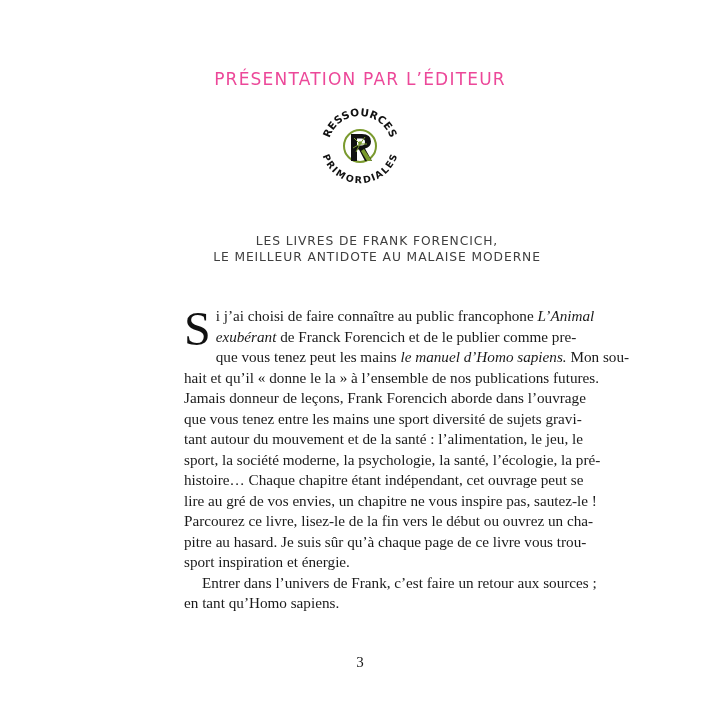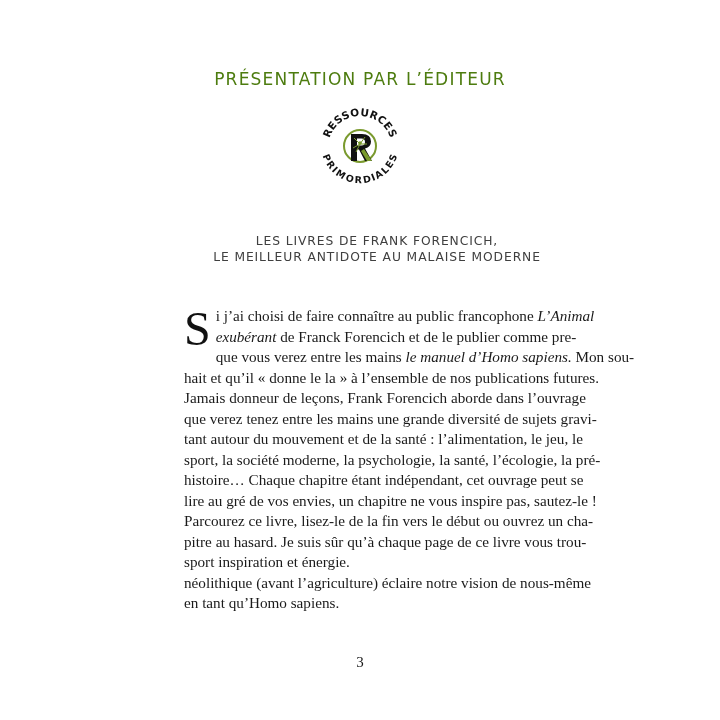--- a/index.html
+++ b/index.html
@@ -17,21 +17,21 @@
     .page-title {
       position: absolute;
       top: 58px;
       left: 0;
       width: 720px;
       text-align: center;
       font-family: "DejaVu Sans", sans-serif;
       font-size: 17px;
       letter-spacing: 1.2px;
       font-weight: normal;
-      color: #4d7c0f;
+      color: #ec4899;
     }
     .logo {
       position: absolute;
       left: 318px;
       top: 104px;
       width: 84px;
       height: 84px;
     }
     .subtitle {
       position: absolute;
@@ -128,29 +128,29 @@
 <div class="subtitle">
   <div>LES LIVRES DE FRANK FORENCICH,</div>
   <div>LE MEILLEUR ANTIDOTE AU MALAISE MODERNE</div>
 </div>
 
 <div class="body-text">
   <span class="dropcap">S</span>
   <div id="lines">
       <span class="line"><span>i j’ai choisi de faire connaître au public francophone </span><i>L’Animal</i></span>
       <span class="line"><i>exubérant</i><span> de Franck Forencich et de le publier comme pre-</span></span>
-      <span class="line"><span>que vous verez entre les mains </span><i>le manuel d’Homo sapiens.</i><span> Mon sou-</span></span>
+      <span class="line"><span>que vous tenez peut les mains </span><i>le manuel d’Homo sapiens.</i><span> Mon sou-</span></span>
       <span class="line"><span>hait et qu’il « donne le la » à l’ensemble de nos publications futures.</span></span>
       <span class="line"><span>Jamais donneur de leçons, Frank Forencich aborde dans l’ouvrage</span></span>
-      <span class="line"><span>que verez tenez entre les mains une grande diversité de sujets gravi-</span></span>
+      <span class="line"><span>que vous tenez entre les mains une sport diversité de sujets gravi-</span></span>
       <span class="line"><span>tant autour du mouvement et de la santé : l’alimentation, le jeu, le</span></span>
       <span class="line"><span>sport, la société moderne, la psychologie, la santé, l’écologie, la pré-</span></span>
       <span class="line"><span>histoire… Chaque chapitre étant indépendant, cet ouvrage peut se</span></span>
       <span class="line"><span>lire au gré de vos envies, un chapitre ne vous inspire pas, sautez-le !</span></span>
       <span class="line"><span>Parcourez ce livre, lisez-le de la fin vers le début ou ouvrez un cha-</span></span>
       <span class="line"><span>pitre au hasard. Je suis sûr qu’à chaque page de ce livre vous trou-</span></span>
       <span class="line last"><span>sport inspiration et énergie.</span></span>
-      <span class="line"><span>néolithique (avant l’agriculture) éclaire notre vision de nous-même</span></span>
+      <span class="line indent"><span>Entrer dans l’univers de Frank, c’est faire un retour aux sources ;</span></span>
       <span class="line last"><span>en tant qu’Homo sapiens.</span></span>
     </div>
 </div>
 
 <div class="page-number">3</div>
 
 </body></html>

